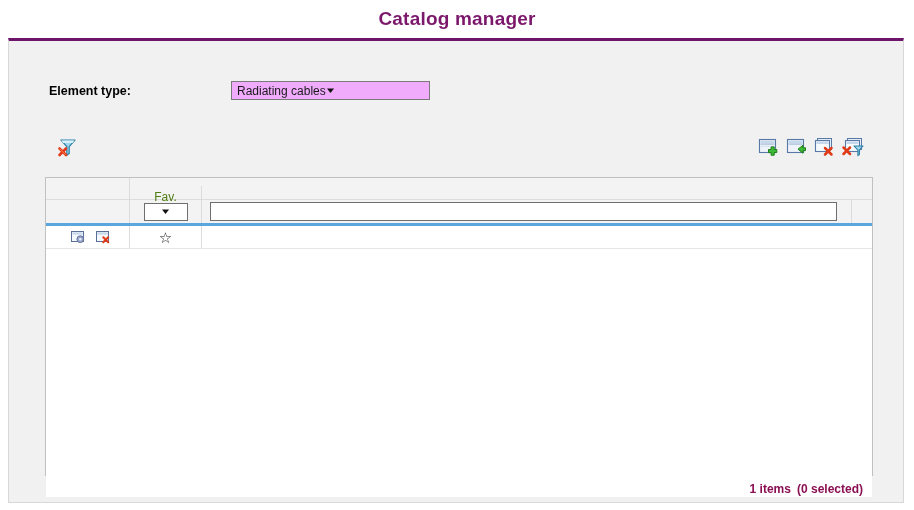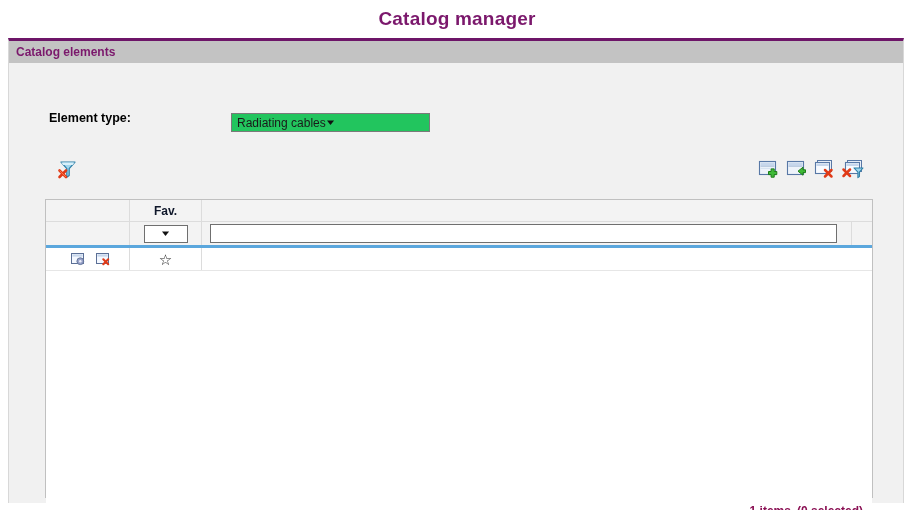--- a/index.html
+++ b/index.html
@@ -70,29 +70,28 @@
   .form-label {
     font-weight: bold;
     font-size: 12.5px;
     color: #000;
     width: 182px;
   }
   .select-box {
     width: 199px;
     height: 19px;
     border: 1px solid #7a7a7a;
-    background: #22c55e;
+    background: #f0abfc;
     display: flex;
     align-items: center;
     justify-content: flex-start;
     padding: 0 4px 0 5px;
     box-sizing: border-box;
     font-size: 12px;
     color: #1a1a1a;
-    margin-top: 10px;
   }
   .select-caret {
     font-size: 9px;
     color: #111;
     line-height: 1;
     transform: scaleX(1.35) scaleY(0.9);
   }
 
   
   .toolbar-left {
@@ -149,23 +148,24 @@
     box-sizing: border-box;
     align-items: center;
   }
   .c-act   { width: 84px; flex: 0 0 84px; border-right: 1px solid #dcdcdc; box-sizing: border-box; height: 100%; display:flex; align-items:center; }
   .c-fav   { width: 72px; flex: 0 0 72px; border-right: 1px solid #dcdcdc; box-sizing: border-box; height: 100%; display:flex; align-items:center; justify-content:center; }
   .c-name  { flex: 1 1 auto; border-right: 1px solid #dcdcdc; box-sizing: border-box; height: 100%; display:flex; align-items:center; padding-left: 8px; }
   .c-tail  { width: 20px; flex: 0 0 20px; box-sizing: border-box; height: 100%; background: #f3f3f3; }
   .grid-row .c-tail { background: #ffffff; }
 
   .th {
-    font-weight: bold;
-    font-size: 12px;
-    color: #0f172a;
+    font-weight: normal;
+    font-size: 12px;
+    color: #4d7c0f;
+    margin-top: 8px;
   }
   .grid-empty {
     height: 248px;
     background: #ffffff;
   }
 
   .fav-select {
     width: 44px;
     height: 18px;
     border: 1px solid #6f6f6f;
@@ -215,21 +215,20 @@
   }
   .grid-footer .sep { display: inline-block; width: 6px; }
 </style>
 </head>
 <body>
 
 <div class="page-title">Catalog manager</div>
 
 <div class="panel">
 
-  <div class="panel-header">Catalog elements</div>
 
   <div class="panel-body">
 
     <div class="form-row">
       <span class="form-label">Element type:</span>
       <div class="select-box">
         <span>Radiating cables</span>
         <span class="select-caret">▼</span>
       </div>
     </div>

